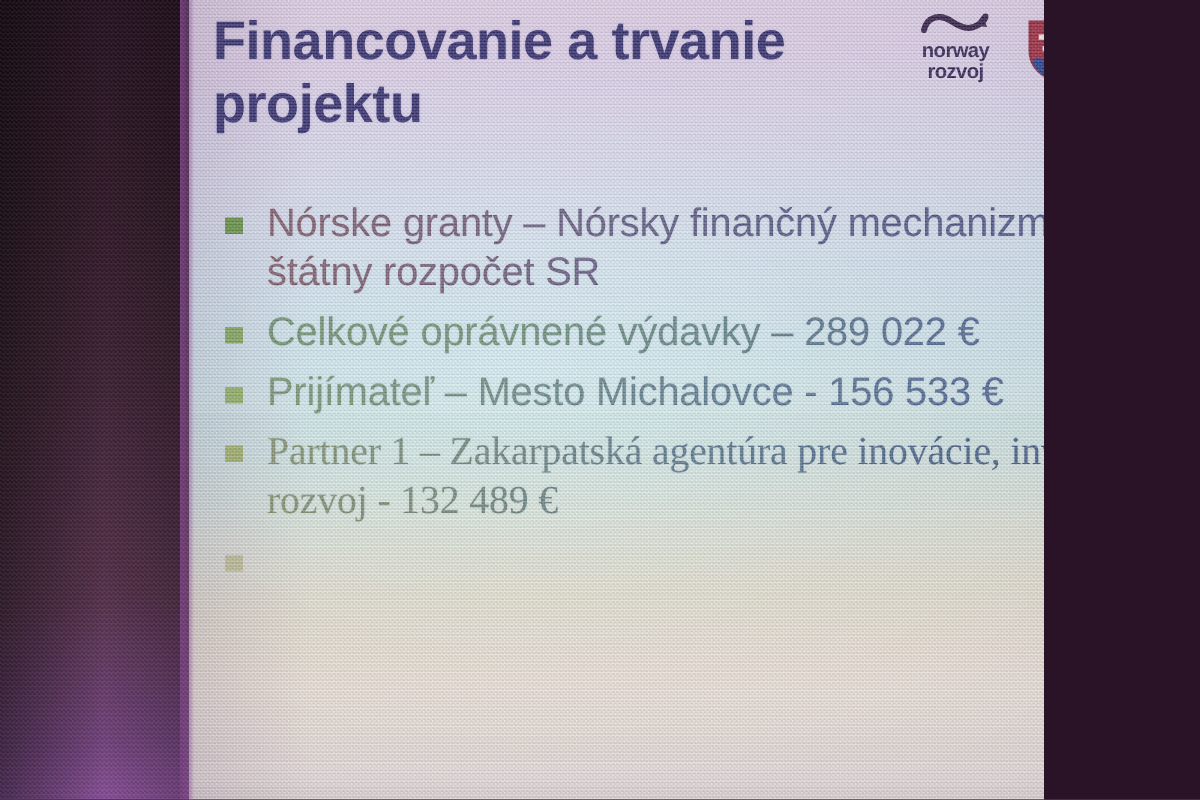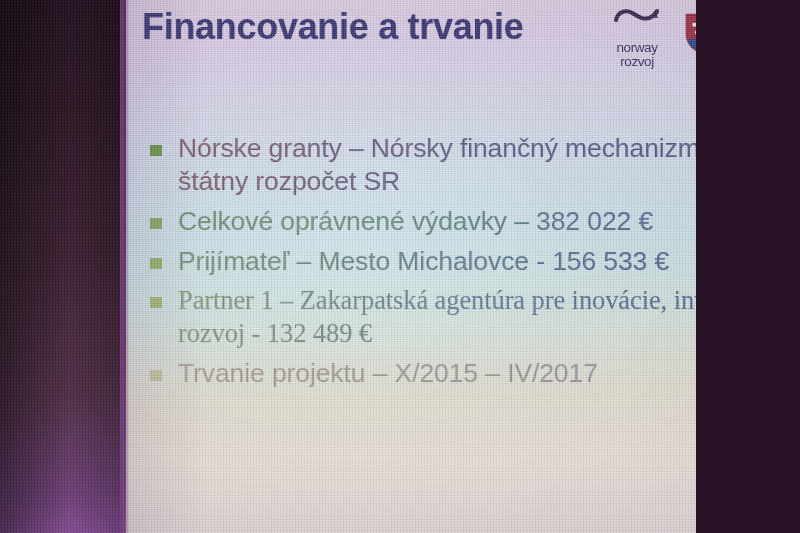--- a/index.html
+++ b/index.html
@@ -74,22 +74,22 @@
   }
 
   
   .logos{
     position:absolute; right:6px; top:8px; height:58px;
     display:flex; align-items:flex-start; gap:10px; z-index:3;
   }
   .logo-norway{ display:flex; flex-direction:column; align-items:center; width:74px; }
   .wave{ display:block; }
   .norway-txt{
-    font-size:13.5px; line-height:1.0; font-weight:normal; color:#2a1a4e;
-    text-align:center; letter-spacing:-.4px; margin-top:16px;
+    font-size:13.5px; line-height:1.0; font-weight:bold; color:#2a1a4e;
+    text-align:center; letter-spacing:-.4px; margin-top:2px;
   }
   .norway-txt span{ display:block; }
   .logo-coa{ width:34px; padding-top:4px; }
   .logo-mich{ display:flex; align-items:center; width:66px; padding-top:2px; }
   .mich-txt{
     font-size:7.5px; font-weight:bold; color:#4a3a68;
     letter-spacing:1.1px; margin-top:2px; white-space:nowrap;
   }
 
   
@@ -154,20 +154,21 @@
 </style>
 </head>
 <body>
 
 <div id="stage">
 
   <div class="slide">
 
     <div class="title">
       <div>Financovanie a trvanie</div>
+      <div>projektu</div>
     </div>
 
     <div class="logos">
 
       <div class="logo-norway">
         <svg class="wave" width="46" height="17" viewBox="0 0 46 17">
           <path d="M2 12 C4 3, 13 1, 20 6 C26 10, 32 13, 39 8 C42 6, 43 4, 43 3" fill="none" stroke="#2c1540" stroke-width="4" stroke-linecap="round"></path>
           <path d="M41 2 L44 10 L36 9 Z" fill="#2c1540"></path>
         </svg>
         <div class="norway-txt">
@@ -192,33 +193,32 @@
 
     </div>
 
     <div class="bullets">
       <div class="bullet b1">
         <span class="sq sq1"></span>
         <span>Nórske granty – Nórsky finančný mechanizmus a štátny rozpočet SR</span>
       </div>
       <div class="bullet b2">
         <span class="sq sq2"></span>
-        <span>Celkové oprávnené výdavky – 382 022 €</span>
+        <span>Celkové oprávnené výdavky – 289 022 €</span>
       </div>
       <div class="bullet b3">
         <span class="sq sq3"></span>
         <span>Prijímateľ – Mesto Michalovce - 156 533 €</span>
       </div>
       <div class="bullet b4">
         <span class="sq sq4"></span>
         <span>Partner 1 – Zakarpatská agentúra pre inovácie, investície a rozvoj - 132 489 €</span>
       </div>
       <div class="bullet b5">
         <span class="sq sq5"></span>
-        <span>Trvanie projektu – X/2015 – IV/2017</span>
       </div>
     </div>
 
     <div class="puzzle">
       <svg width="108" height="130" viewBox="0 0 108 130">
         <defs>
           <linearGradient id="pg1" x1="0" y1="0" x2="1" y2="1">
             <stop offset="0%" stop-color="#4a4236"></stop>
               <stop offset="45%" stop-color="#2e2a22"></stop>
             <stop offset="100%" stop-color="#1c1a16"></stop>

